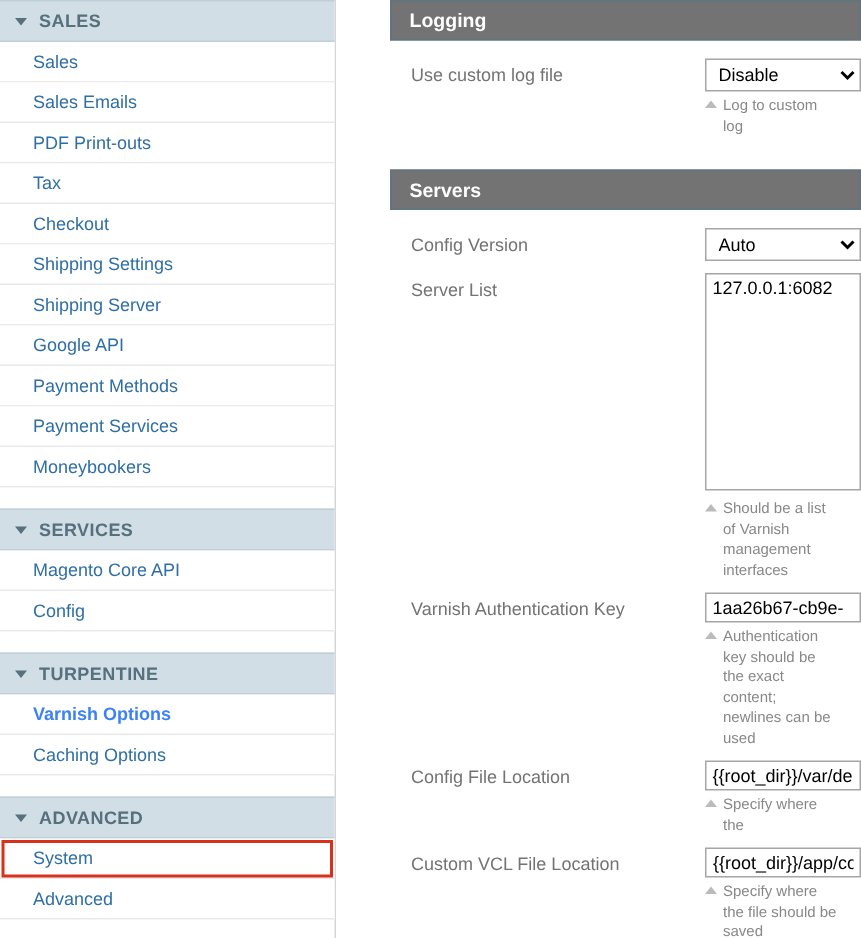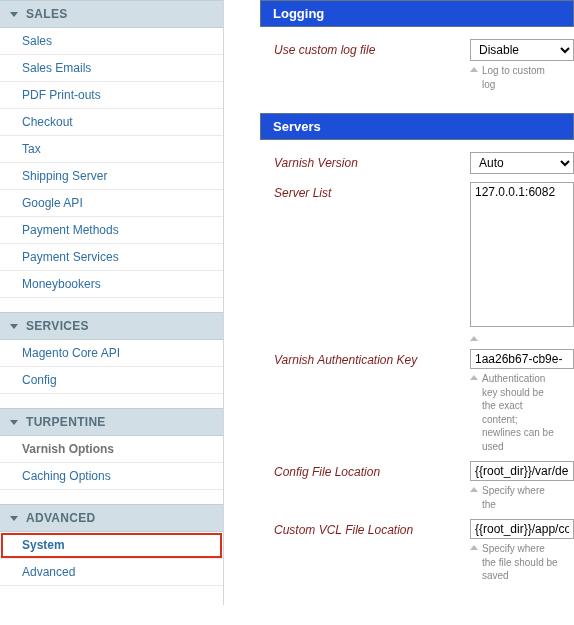--- a/index.html
+++ b/index.html
@@ -36,50 +36,49 @@
     border-right: 4px solid transparent;
     border-top: 5px solid #56707d;
   }
   .sidebar-item {
     padding: 6px 10px 6px 22px;
     border-bottom: 1px solid #e9e9e9;
     color: #2f6fa5;
     cursor: pointer;
     background: #fff;
   }
-  .sidebar-item.bold { font-weight: bold; color: #737373; }
-  .sidebar-item.highlight { outline: 2px solid #d9301c; outline-offset: -3px; font-weight: bold; }
+  .sidebar-item.bold { font-weight: bold; color: #3b82f6; }
+  .sidebar-item.highlight { outline: 2px solid #d9301c; outline-offset: -3px; }
   .main {
     flex: 1;
     padding-left: 36px;
     padding-top: 0;
     min-width: 0;
   }
   .panel-header {
-    background: #1d4ed8;
+    background: #737373;
     color: #fff;
     font-weight: bold;
     font-size: 13px;
     padding: 5px 12px;
     border: 1px solid #5f7682;
   }
   .panel-body {
     padding: 8px 0 18px 0;
   }
   .field-row {
     display: flex;
     align-items: flex-start;
     padding: 4px 0;
   }
   .field-label {
     width: 210px;
     flex-shrink: 0;
     padding: 4px 8px 4px 14px;
-    color: #7f1d1d;
-    font-style: italic;
+    color: #737373;
   }
   .field-value { flex: 1; min-width: 0; }
   .field-value select,
   .field-value input[type=text],
   .field-value textarea {
     width: 100%;
     border: 1px solid #a6a6a6;
     padding: 2px 4px;
     font-family: inherit;
     font-size: 12px;
@@ -110,22 +109,23 @@
 <div class="layout">
   <div class="sidebar">
 
     <div class="section-header">
       <span class="arrow"></span>
       <span>SALES</span>
     </div>
     <div class="sidebar-item"><span>Sales</span></div>
     <div class="sidebar-item"><span>Sales Emails</span></div>
     <div class="sidebar-item"><span>PDF Print-outs</span></div>
+    <div class="sidebar-item"><span>Tax</span></div>
     <div class="sidebar-item"><span>Checkout</span></div>
-    <div class="sidebar-item"><span>Tax</span></div>
+    <div class="sidebar-item"><span>Shipping Settings</span></div>
     <div class="sidebar-item"><span>Shipping Server</span></div>
     <div class="sidebar-item"><span>Google API</span></div>
     <div class="sidebar-item"><span>Payment Methods</span></div>
     <div class="sidebar-item"><span>Payment Services</span></div>
     <div class="sidebar-item"><span>Moneybookers</span></div>
 
     <div class="gap"></div>
 
     <div class="section-header">
       <span class="arrow"></span>
@@ -173,34 +173,35 @@
         </div>
       </div>
     </div>
 
     <div class="panel-header">
       <span>Servers</span>
     </div>
     <div class="panel-body">
 
       <div class="field-row">
-        <div class="field-label">Varnish Version</div>
+        <div class="field-label">Config Version</div>
         <div class="field-value">
           <select>
             <option>Auto</option>
           </select>
         </div>
       </div>
 
       <div class="field-row">
         <div class="field-label">Server List</div>
         <div class="field-value">
           <textarea style="">127.0.0.1:6082</textarea>
           <div class="hint">
             <span class="h-arrow"></span>
+            <span>Should be a list of Varnish management interfaces</span>
           </div>
         </div>
       </div>
 
       <div class="field-row">
         <div class="field-label">Varnish Authentication Key</div>
         <div class="field-value">
           <input type="text" value="1aa26b67-cb9e-" style="">
           <div class="hint">
             <span class="h-arrow"></span>

